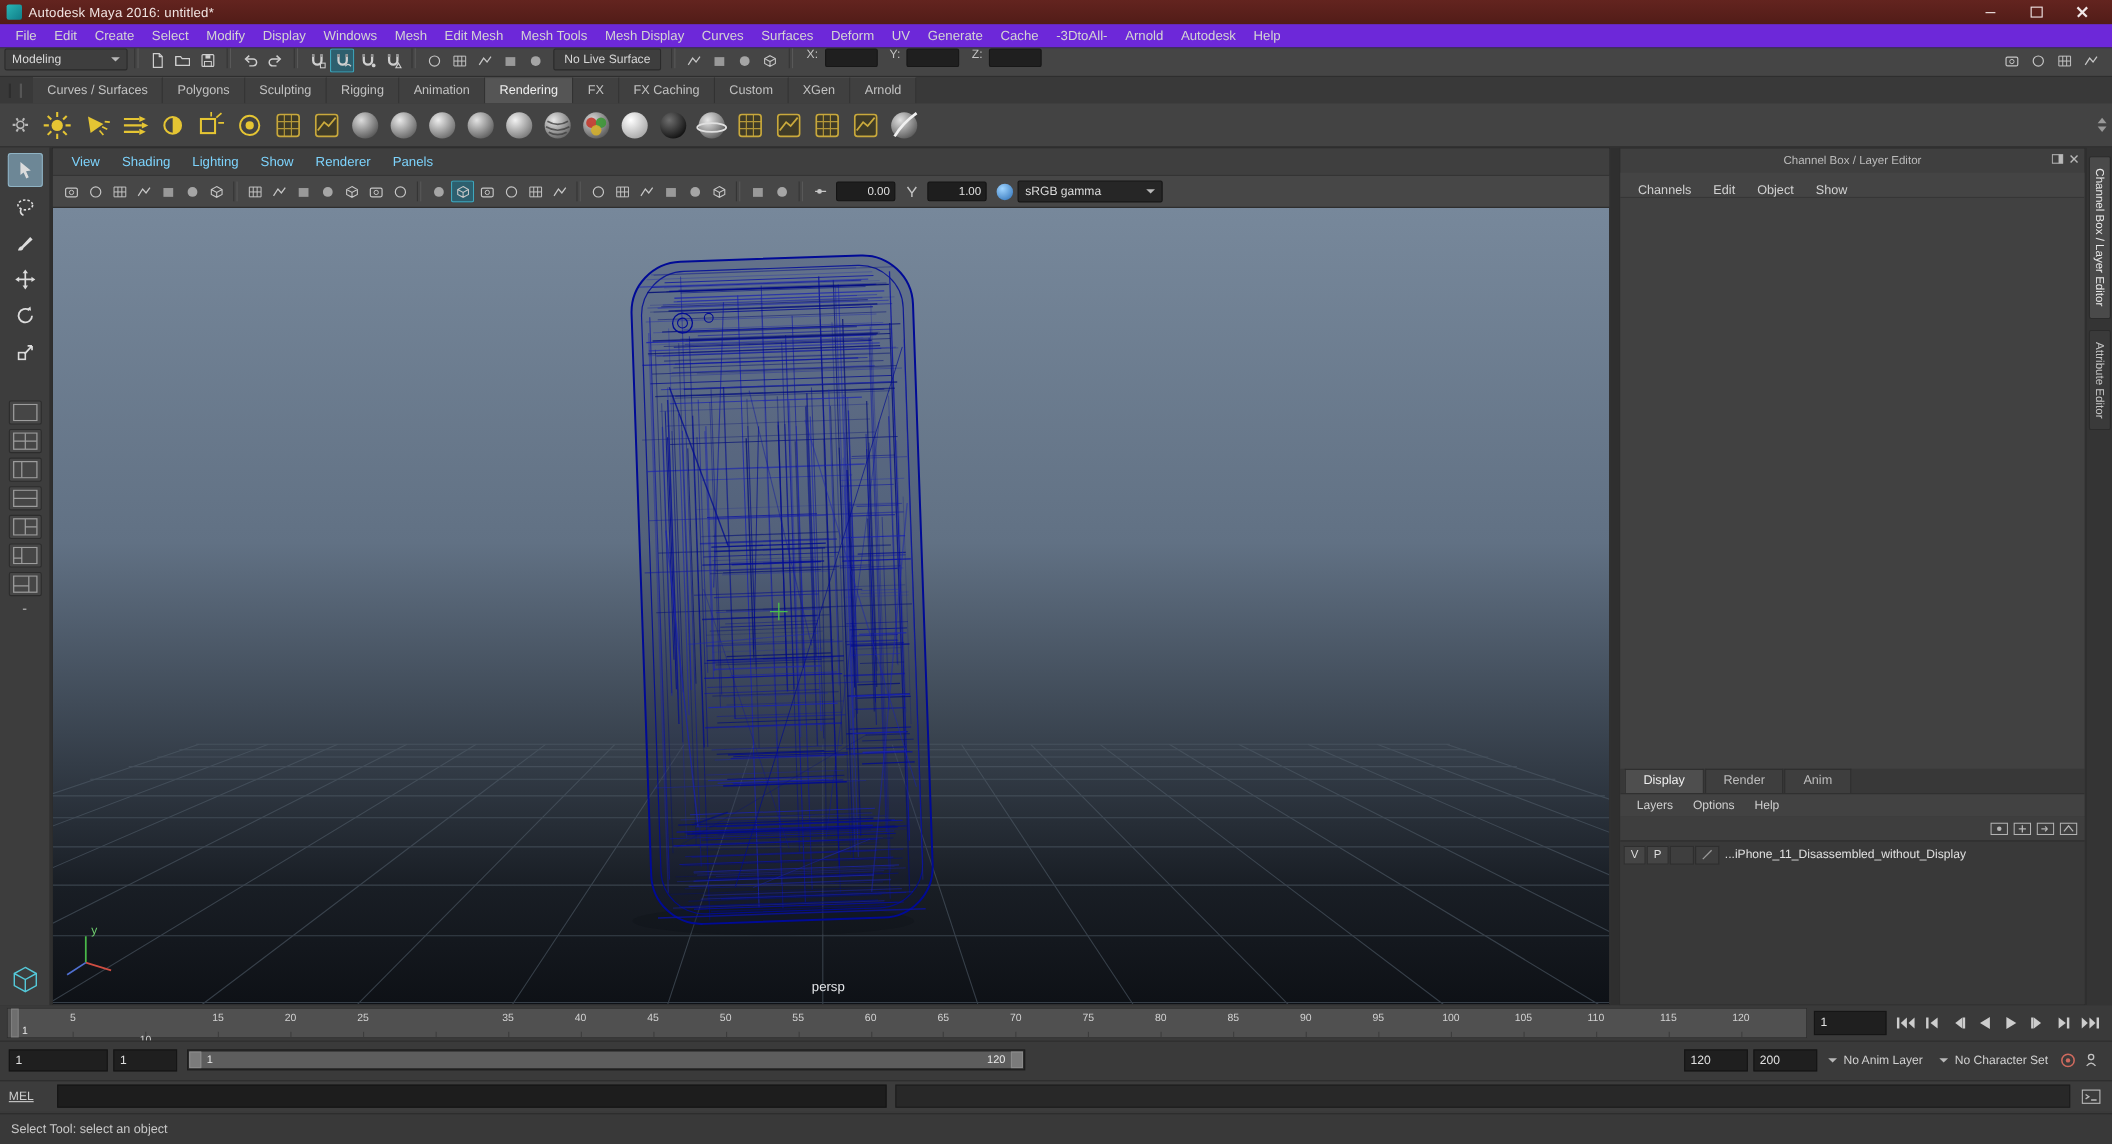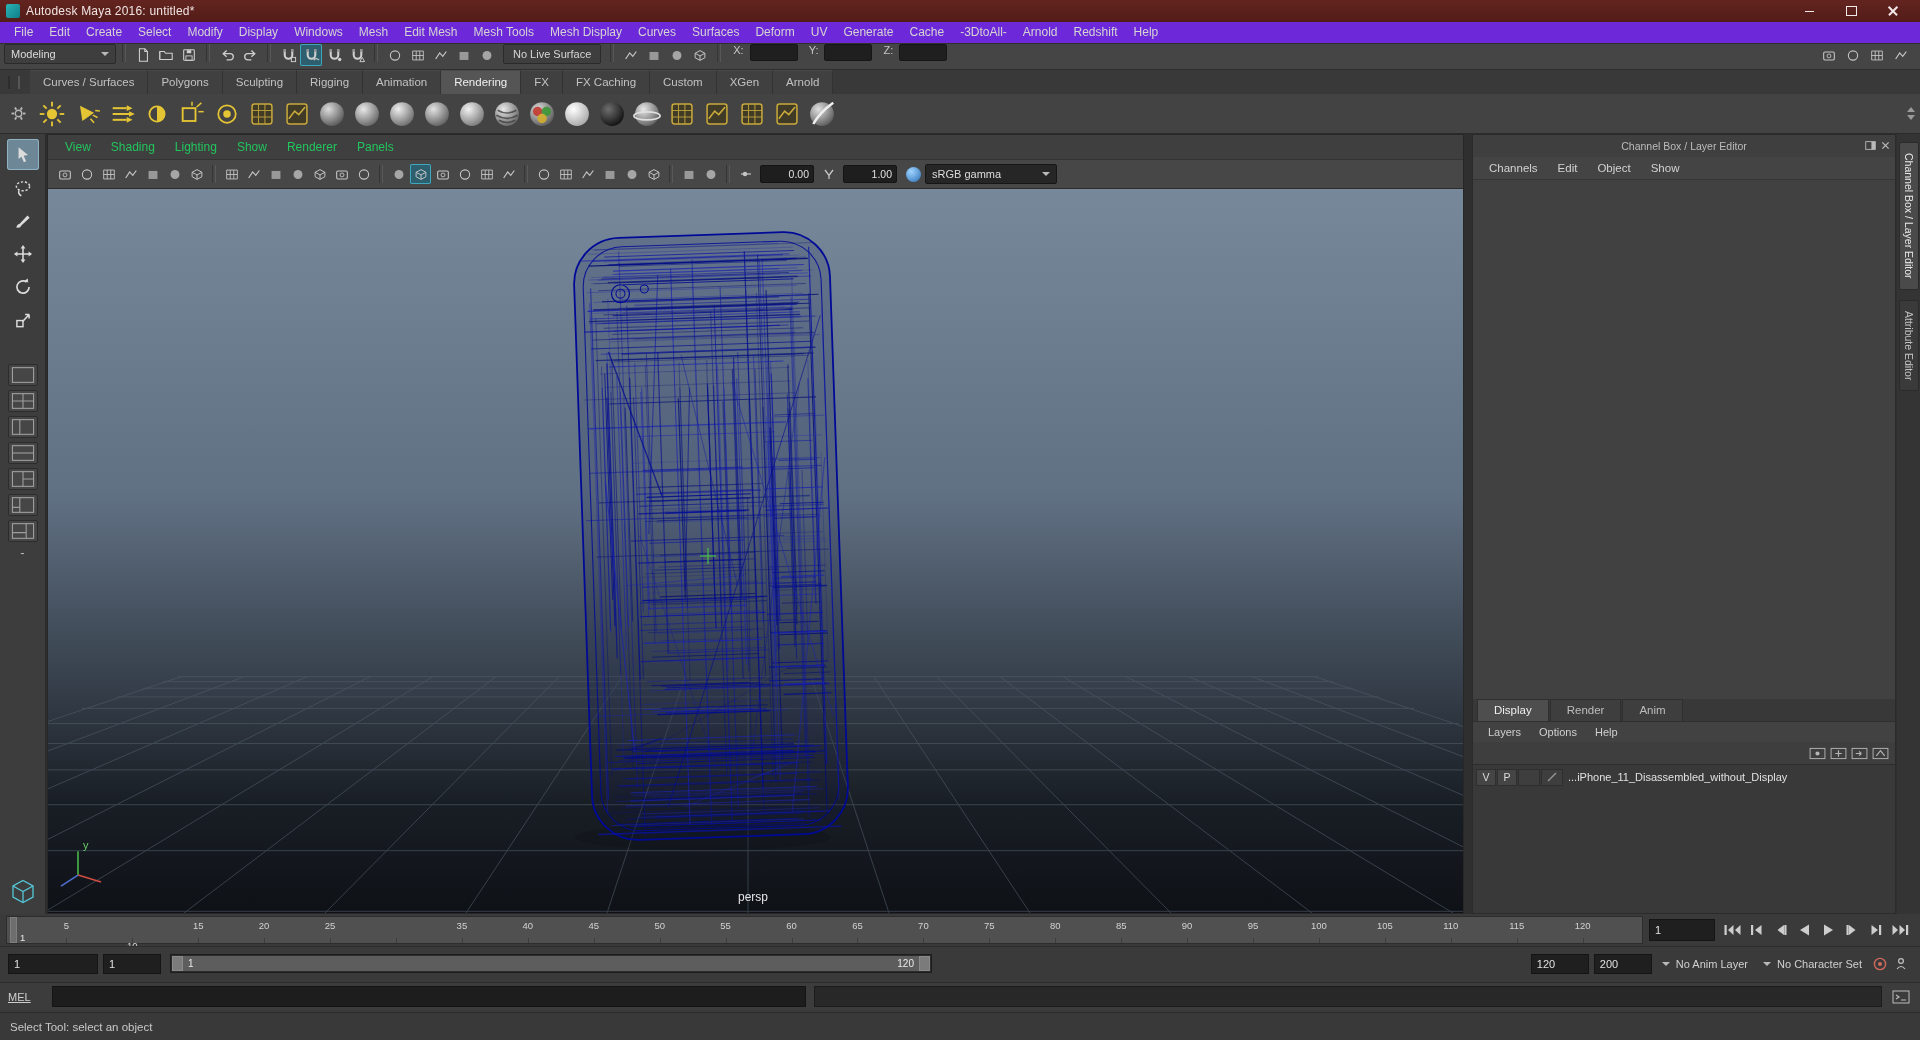--- a/index.html
+++ b/index.html
@@ -67,39 +67,39 @@
   #toolbox-tools{display:flex;flex-direction:column;align-items:center;}
   #toolbox-layouts{display:flex;flex-direction:column;align-items:center;margin-top:26px;}
   .layout-btn{width:28px;height:20px;margin:2px 0;background:#464646;border:1px solid #2c2c2c;border-radius:2px;
     display:flex;align-items:center;justify-content:center;}
   .minus-btn{width:28px;height:14px;color:#bbb;font-size:13px;line-height:12px;text-align:center;margin-top:3px;}
   .toolbox-cube{margin-top:auto;margin-bottom:6px;}
 
   #viewport{position:absolute;left:47px;top:0;width:1417px;height:780px;background:#444;border:1px solid #272727;
     box-sizing:border-box;display:flex;flex-direction:column;}
   #vp-menus{height:24px;background:#3f3f3f;display:flex;align-items:center;padding-left:8px;gap:2px;border-bottom:1px solid #343434;}
-  .vp-menu{font-size:12px;color:#22c55e;padding:0 9px;white-space:nowrap;}
+  .vp-menu{font-size:12px;color:#7dd3fc;padding:0 9px;white-space:nowrap;}
   #vp-toolbar{height:28px;background:#474747;display:flex;align-items:center;padding:0 6px;gap:1px;border-bottom:1px solid #2c2c2c;}
   .vp-group{display:flex;gap:1px;}
   .vp-icon{width:21px;height:20px;display:flex;align-items:center;justify-content:center;border-radius:2px;}
   .vp-icon.active{background:#2d5f6e;box-shadow:inset 0 0 0 1px #3fa7bd;}
   .vp-field{width:44px;height:16px;background:#1e1e1e;border:1px solid #141414;color:#e0e0e0;font-size:10.5px;
     line-height:16px;text-align:right;padding:0 4px;border-radius:2px;margin:0 3px;}
   .vp-dropdown{height:18px;min-width:118px;background:#262626;border:1px solid #161616;border-radius:2px;
     display:flex;align-items:center;font-size:11px;color:#ddd;padding:0 6px;gap:10px;margin-left:3px;}
   .vp-dropdown .dd-arrow{margin-left:auto;}
   .cm-icon{width:15px;height:15px;border-radius:50%;background:radial-gradient(circle at 35% 30%,#9fd4ff,#2a6db5);margin-left:5px;}
   #vp-canvas{flex:1;position:relative;overflow:hidden;}
   #vp-canvas svg{position:absolute;inset:0;width:100%;height:100%;}
 
   #right-panel{position:absolute;left:1472px;top:0;width:424px;height:780px;background:#3f3f3f;border:1px solid #2b2b2b;
     box-sizing:border-box;display:flex;flex-direction:column;}
   .cb-header{height:22px;display:flex;align-items:center;justify-content:center;font-size:10.5px;color:#bcbcbc;position:relative;}
   .cb-header-icons{position:absolute;right:5px;top:5px;display:flex;gap:5px;}
-  .cb-menus{height:22px;background:#444;display:flex;align-items:center;padding-left:6px;border-bottom:1px solid #363636;}
+  .cb-menus{height:22px;background:#444;display:flex;align-items:flex-end;padding-left:6px;border-bottom:1px solid #363636;}
   .cb-menu{font-size:11.5px;padding:0 10px;color:#d2d2d2;}
   .cb-empty{flex:1;background:#414141;}
   .le-tabs{height:22px;background:#383838;display:flex;align-items:flex-end;padding-left:4px;gap:1px;}
   .le-tab{padding:0 16px;height:21px;line-height:21px;font-size:11.5px;color:#bdbdbd;background:#3e3e3e;
     border:1px solid #2f2f2f;border-bottom:none;}
   .le-tab.active{background:#4e4e4e;color:#eee;}
   .le-menus{height:20px;display:flex;align-items:center;padding-left:6px;background:#424242;border-top:1px solid #2f2f2f;}
   .le-menu{font-size:11px;padding:0 9px;color:#cfcfcf;}
   .le-toolbar{height:22px;display:flex;align-items:center;justify-content:flex-end;gap:4px;padding-right:6px;background:#3e3e3e;}
   .le-icon{display:flex;align-items:center;justify-content:center;}
@@ -189,21 +189,21 @@
       <div class="menu-item">Mesh Tools</div>
       <div class="menu-item">Mesh Display</div>
       <div class="menu-item">Curves</div>
       <div class="menu-item">Surfaces</div>
       <div class="menu-item">Deform</div>
       <div class="menu-item">UV</div>
       <div class="menu-item">Generate</div>
       <div class="menu-item">Cache</div>
       <div class="menu-item">-3DtoAll-</div>
       <div class="menu-item">Arnold</div>
-      <div class="menu-item">Redshift</div>
+      <div class="menu-item">Autodesk</div>
       <div class="menu-item">Help</div>
     </div>
 
   <div id="statusline">
     <div class="menuset">
       <span>Modeling</span>
       <span class="dd-arrow"></span>
     </div>
     <span class="sl-sep"></span>
     <span class="sl-group" id="sl-file">

